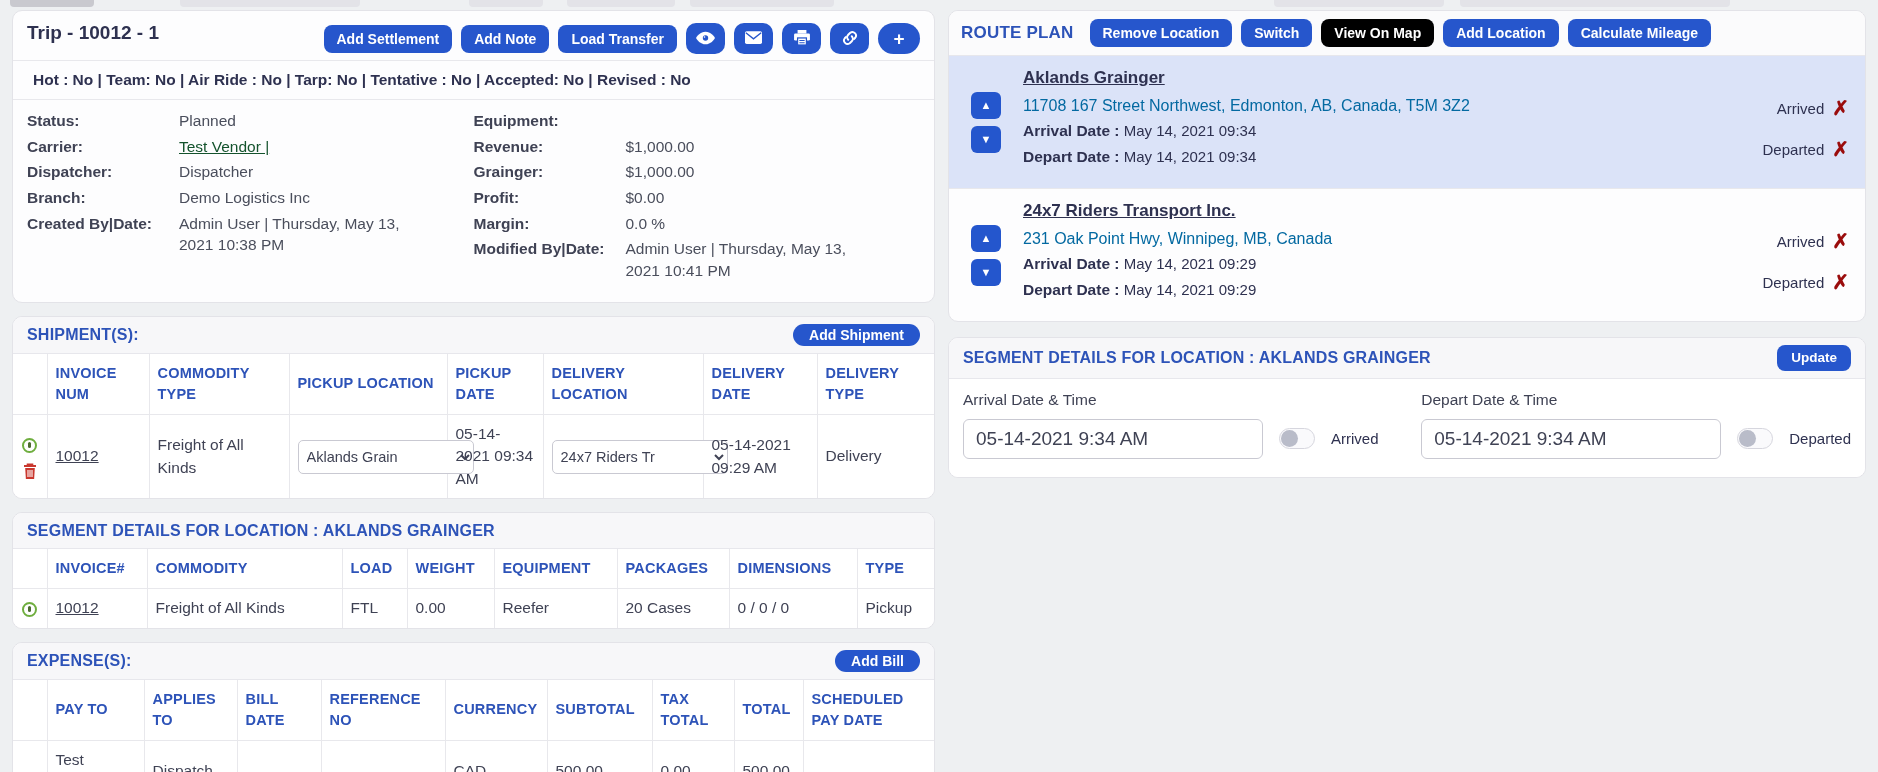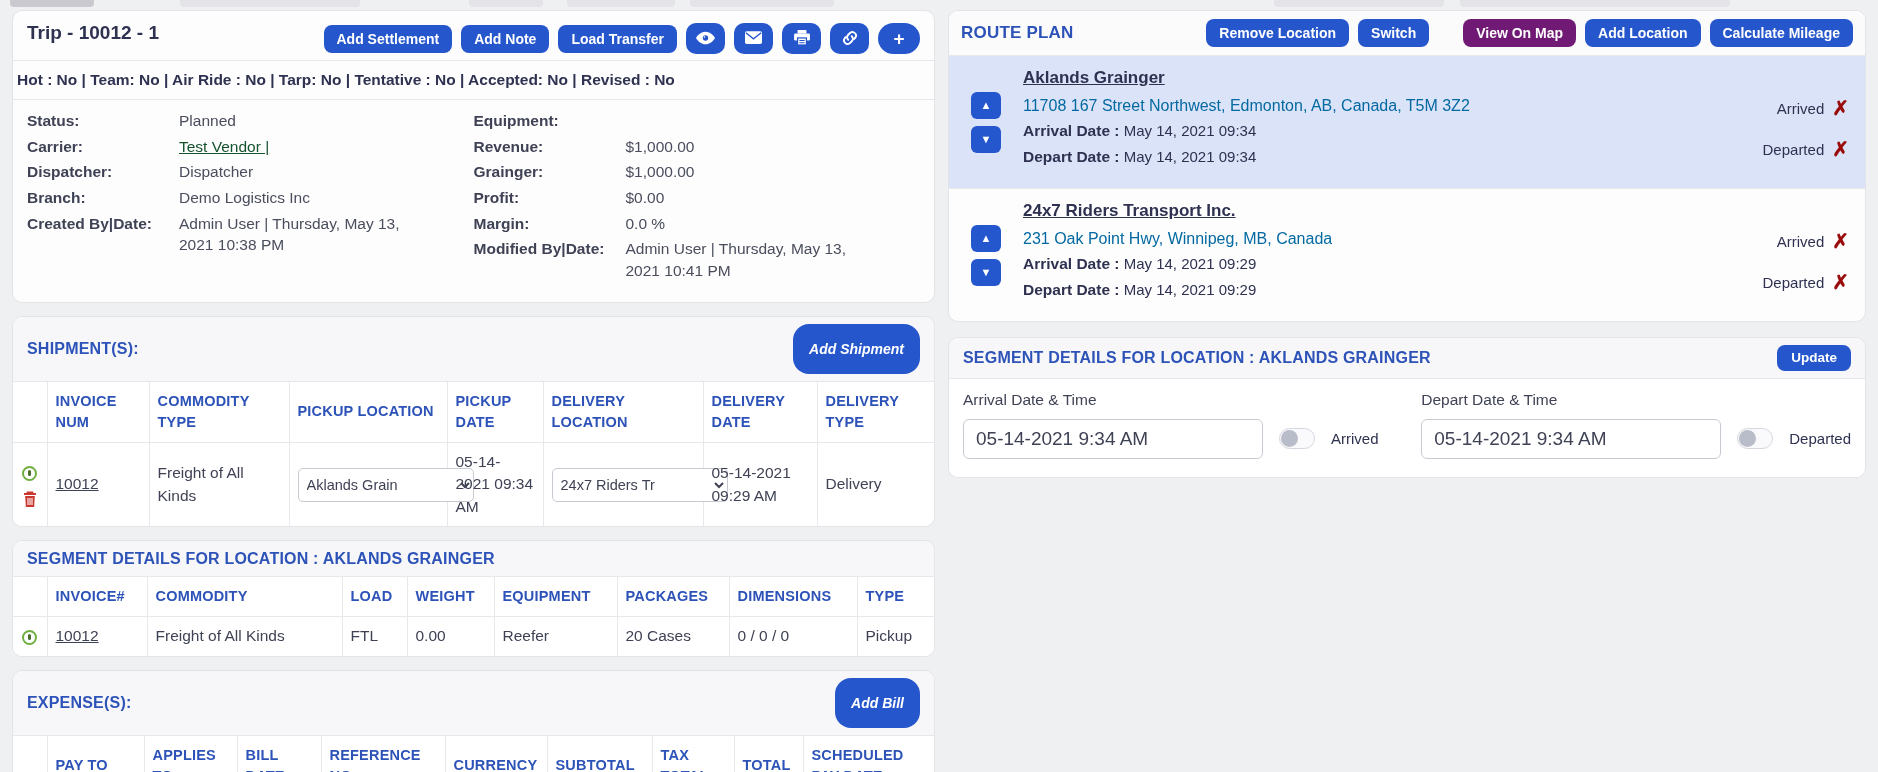--- a/index.html
+++ b/index.html
@@ -31,39 +31,39 @@
   }
 
   
   .btn {
     display:inline-flex; align-items:center; justify-content:center;
     background:#2656cc; color:#fff; border:none; cursor:pointer;
     font-family:inherit; font-size:14px; font-weight:600;
     border-radius:8px; padding:7px 13px; line-height:1;
     white-space:nowrap;
   }
-  .btn.orange { background:#701a75;margin-left:25px; }
-  .btn.pill { border-radius:16px; padding:18px 16px;font-style:italic; }
+  .btn.orange { background:#000000; }
+  .btn.pill { border-radius:16px; padding:4px 16px; }
   .btn.icon-btn { width:39px; height:31px; padding:0; border-radius:10px; }
   .btn.icon-btn.round { border-radius:16px; width:42px; }
   .btn.small { padding:6px 14px; font-size:13.5px; }
   .plus-glyph { font-size:19px; font-weight:700; line-height:1; }
 
   
   .trip-header {
     display:flex; align-items:flex-start; justify-content:space-between;
     padding:10px 14px 6px 14px;
   }
   .trip-title {
     width:160px; font-size:19px; font-weight:600; color:#2e3150; line-height:1.25;
   }
   .trip-buttons { display:flex; gap:9px; align-items:center; padding-top:2px; }
   .flags-row {
     border-top:1px solid #e8e8ec; border-bottom:1px solid #e8e8ec;
-    padding:10px 4px; font-size:15.5px; font-weight:600; color:#2e3150;
+    padding:10px 20px; font-size:15.5px; font-weight:600; color:#2e3150;
   }
   .info-grid { display:flex; padding:10px 14px 16px 14px; }
   .info-col { width:50%; }
   .info-row { display:flex; margin-bottom:4px; }
   .info-label { width:152px; font-weight:600; font-size:15.5px; color:#3f4254; line-height:1.4; }
   .info-value { width:250px; font-size:15.5px; color:#4a4e5c; line-height:1.4; }
   a.nav-link { color:#14532d; text-decoration:underline; }
 
   
   .section-bar {
@@ -94,21 +94,21 @@
     display:inline-block; width:15px; height:15px; border:2.5px solid #6fae3f;
     border-radius:50%; position:relative; vertical-align:middle;
   }
   .mini-eye::after {
     content:""; position:absolute; left:3.5px; top:2px; width:3px; height:6px;
     background:#4c6b2f; border-radius:2px;
   }
   .mini-trash { display:block; margin:7px auto 0 auto; }
 
   
-  .route-bar { background:#fbfbfc; border-bottom:1px solid #e7e7ec; padding:8px 12px; display:flex; justify-content:space-between; align-items:center; }
+  .route-bar { background:#fbfbfc; border-bottom:1px solid #e7e7ec; padding:8px 12px; display:flex; align-items:center;gap:16px; }
   .route-buttons { display:flex; gap:9px; }
   .stop { display:flex; padding:12px 16px 14px 16px; }
   .stop.selected { background:#dbe3f8; }
   .stop + .stop { border-top:1px solid #e8e8ec; }
   .stop-arrows { display:flex; flex-direction:column; gap:7px; margin:24px 22px 0 6px; }
   .arrow-btn {
     width:30px; height:27px; background:#2456cd; color:#fff; border:none; border-radius:6px;
     font-size:11px; line-height:1; cursor:pointer; display:flex; align-items:center; justify-content:center;
   }
   .stop-body { flex:1; }

